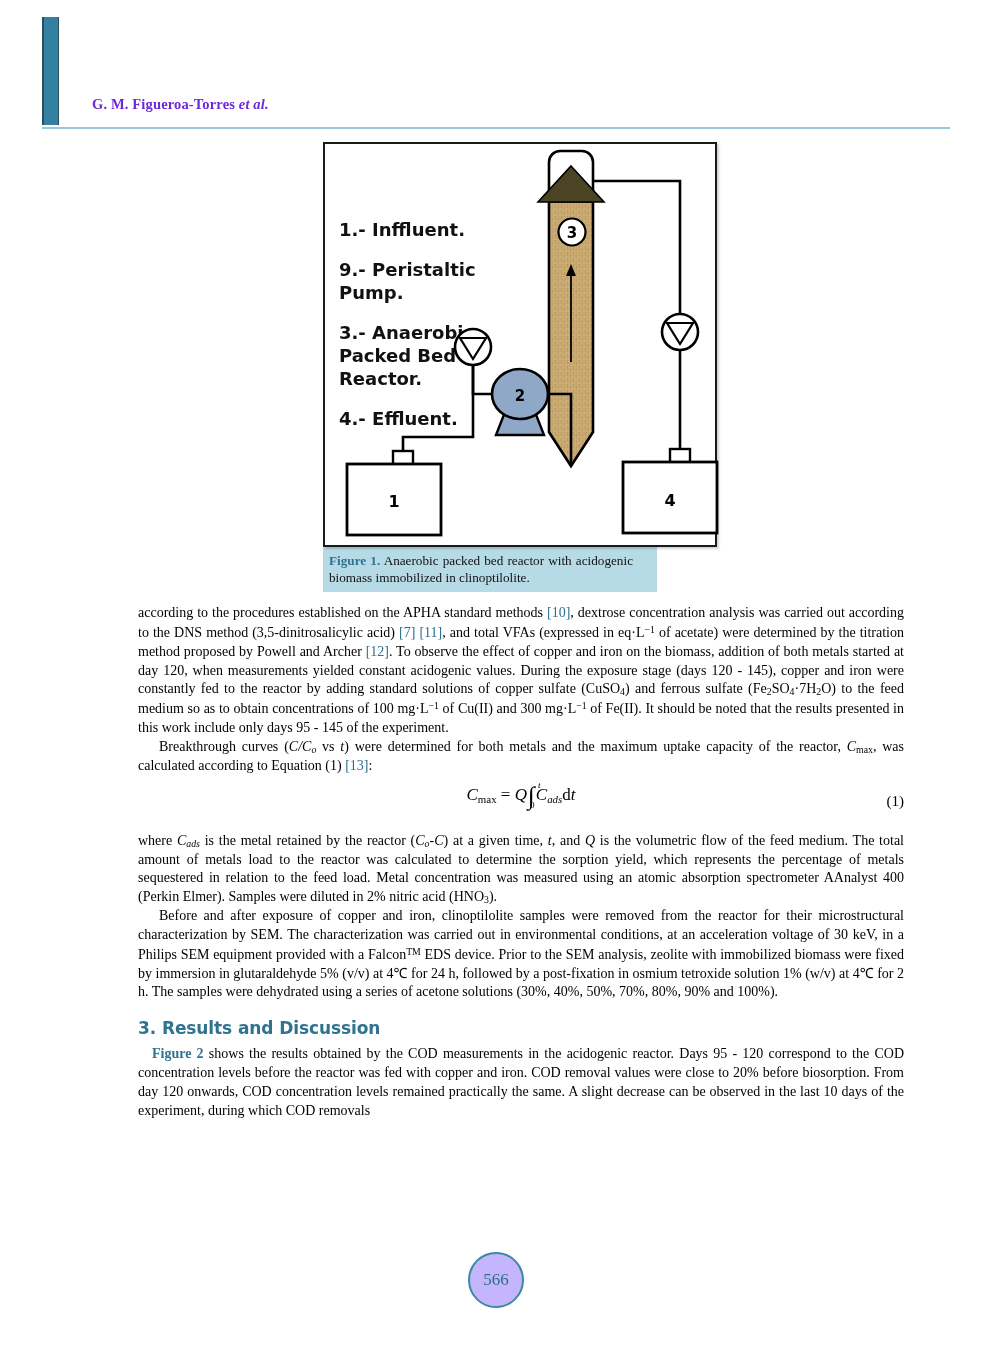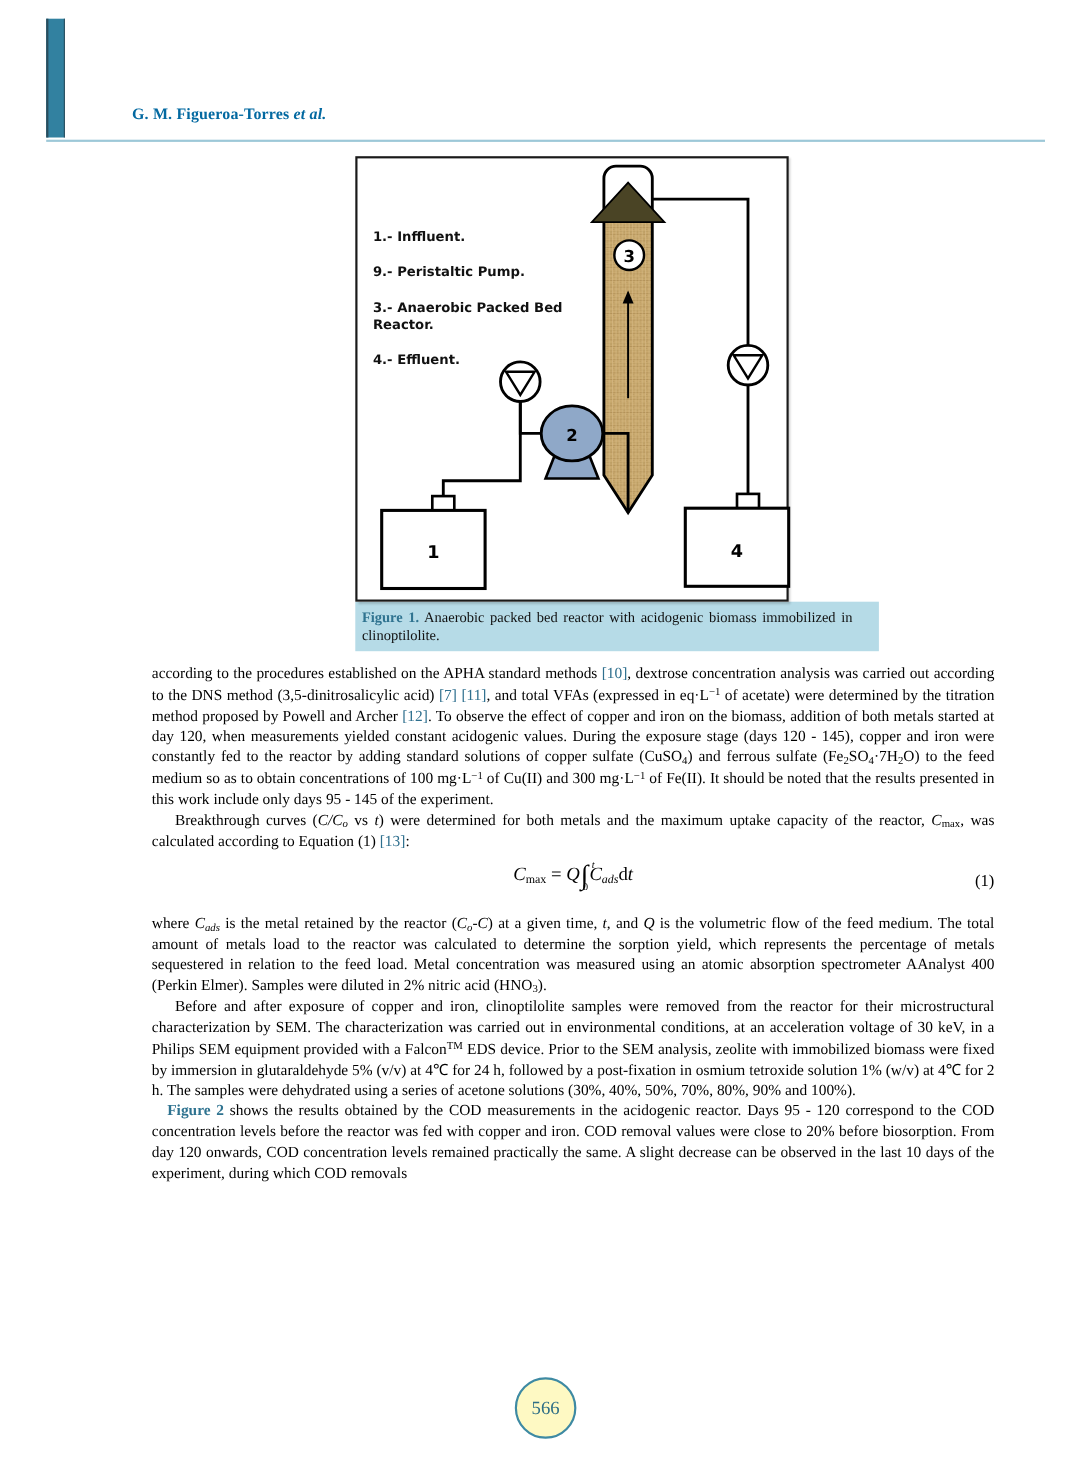--- a/index.html
+++ b/index.html
@@ -28,24 +28,23 @@
     border-right: 1px solid #2a4d5c;
     box-sizing: border-box;
   }
   #running-head {
     position: absolute;
     left: 92px;
     top: 96px;
     font-family: "Liberation Serif", serif;
     font-weight: bold;
     font-size: 14.5px;
-    color: #0369a1;
+    color: #6d28d9;
     letter-spacing: .15px;
     white-space: nowrap;
-    margin-left: 28px;
   }
   #running-head .etal {
     font-style: italic;
     font-weight: bold;
   }
   #header-rule {
     position: absolute;
     left: 42px;
     top: 127px;
     width: 908px;
@@ -65,39 +64,39 @@
     width: 394px;
     height: 405px;
     border: 2px solid #1a1a1a;
     box-sizing: border-box;
     background: #fff;
     box-shadow: 2px 2px 2px rgba(0,0,0,.18);
   }
   .legend {
     position: absolute;
     left: 14px;
-    top: 64px;
+    top: 74px;
     width: 196px;
     font-family: "DejaVu Sans", sans-serif;
     font-weight: bold;
-    font-size: 12px;
+    font-size: 18px;
     line-height: 1.28;
     color: #111;
   }
   .legend-item { margin-bottom: 17px; }
 
   #figure-svg {
     position: absolute;
     left: 0;
     top: 0;
   }
 
   
   #figure-caption {
-    width: 476px;
+    width: 334px;
     background: #b6dbe7;
     padding: 5px 24px 6px 6px;
     box-sizing: border-box;
     font-family: "Liberation Serif", serif;
     font-size: 13.2px;
     line-height: 1.30;
     text-align: justify;
     color: #111;
   }
   #figure-caption .cap-label {
@@ -187,21 +186,21 @@
 
   
   #page-number {
     position: absolute;
     left: 50%;
     transform: translateX(-50%);
     top: 1252px;
     width: 56px;
     height: 56px;
     border-radius: 50%;
-    background: #fef9c3;
+    background: #c4b5fd;
     border: 2px solid #3e8aa3;
     box-sizing: border-box;
     display: flex;
     align-items: center;
     justify-content: center;
     font-family: "Liberation Serif", serif;
     font-size: 17px;
     color: #2f6f86;
   }
 </style>
@@ -320,19 +319,20 @@
 
   <div id="equation-row">
     <div id="equation"><span>C</span><span class="sub">max</span>&nbsp;<span style="font-style:normal">=</span>&nbsp;<span>Q</span><span class="intg"><span>∫</span><span class="lim-top">t</span><span class="lim-bot">0</span></span><span>C</span><span class="sub" style="font-style:italic">ads</span><span style="font-style:normal">d</span><span>t</span></div>
     <div id="equation-number">(1)</div>
   </div>
 
   <p class="body"><span>where </span><span class="it">C</span><sub class="it">ads</sub><span> is the metal retained by the reactor (</span><span class="it">C</span><sub class="it">o</sub><span>-</span><span class="it">C</span><span>) at a given time, </span><span class="it">t</span><span>, and </span><span class="it">Q</span><span> is the volumetric flow of the feed medium. The total amount of metals load to the reactor was calculated to determine the sorption yield, which represents the percentage of metals sequestered in relation to the feed load. Metal concentration was measured using an atomic absorption spectrometer AAnalyst 400 (Perkin Elmer). Samples were diluted in 2% nitric acid (HNO</span><sub>3</sub><span>).</span></p>
 
   <p class="body indent"><span>Before and after exposure of copper and iron, clinoptilolite samples were removed from the reactor for their microstructural characterization by SEM. The characterization was carried out in environmental conditions, at an acceleration voltage of 30 keV, in a Philips SEM equipment provided with a Falcon</span><sup>TM</sup><span> EDS device. Prior to the SEM analysis, zeolite with immobilized biomass were fixed by immersion in glutaraldehyde 5% (v/v) at 4℃ for 24 h, followed by a post-fixation in osmium tetroxide solution 1% (w/v) at 4℃ for 2 h. The samples were dehydrated using a series of acetone solutions (30%, 40%, 50%, 70%, 80%, 90% and 100%).</span></p>
 
+  <h2 class="section-head">3. Results and Discussion</h2>
 
   <p class="body"><span class="figref">Figure 2</span><span> shows the results obtained by the COD measurements in the acidogenic reactor. Days 95 - 120 correspond to the COD concentration levels before the reactor was fed with copper and iron. COD removal values were close to 20% before biosorption. From day 120 onwards, COD concentration levels remained practically the same. A slight decrease can be observed in the last 10 days of the experiment, during which COD removals</span></p>
 </div>
 
 <div id="page-number">
   <span>566</span>
 </div>
 
 </body></html>

